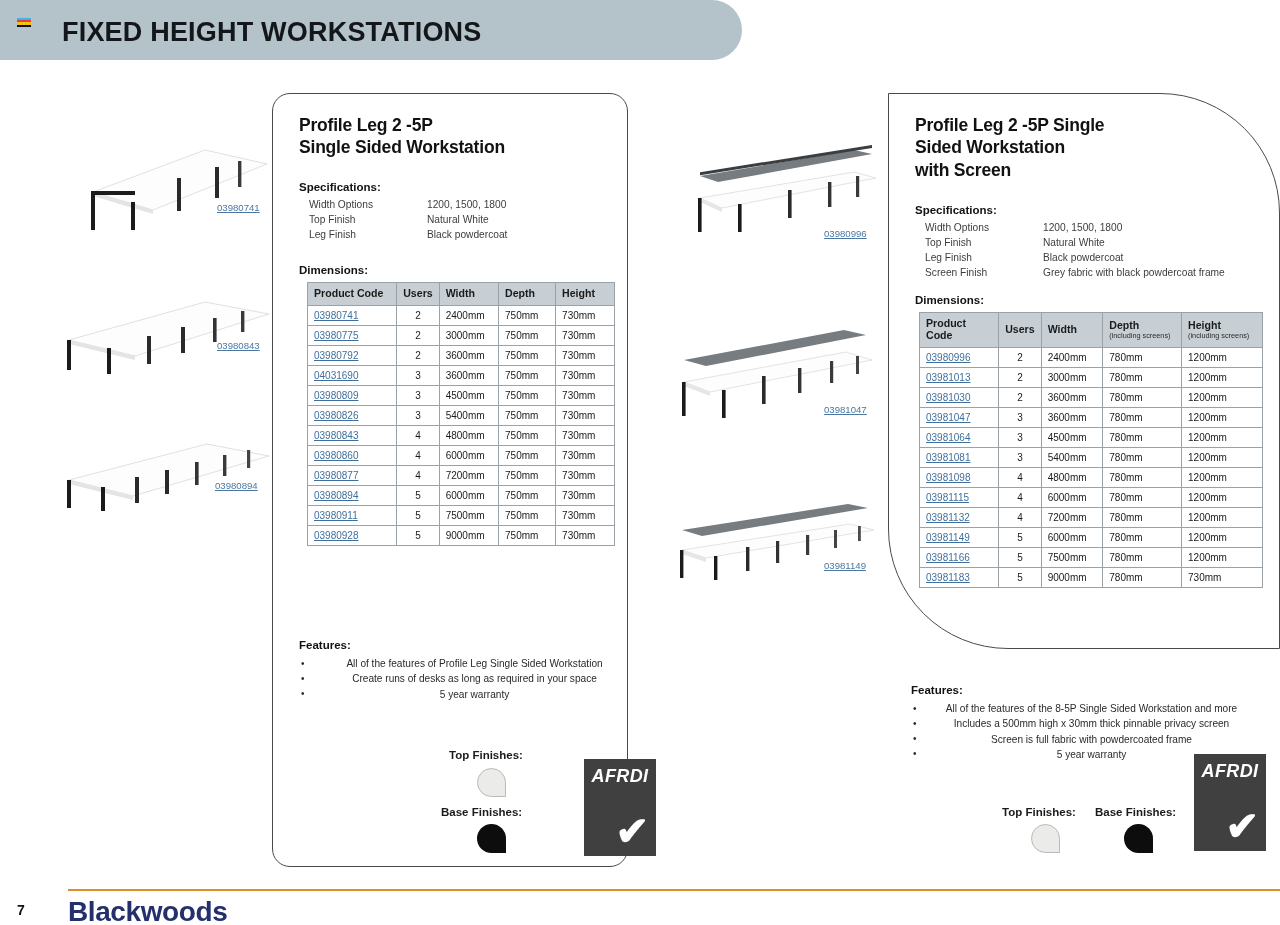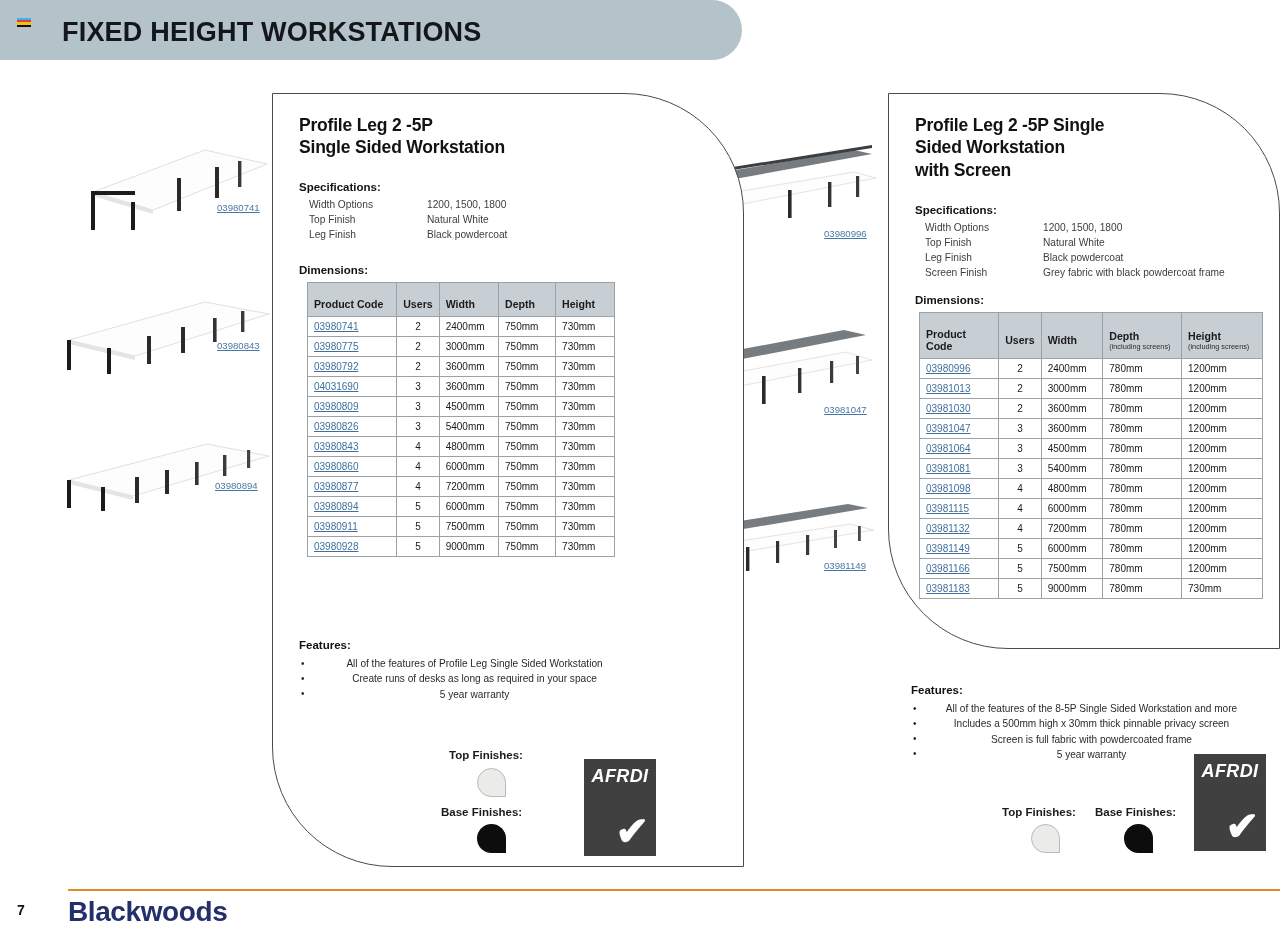--- a/index.html
+++ b/index.html
@@ -29,23 +29,23 @@
     color: #13161a; white-space: nowrap;
     font-family: "Liberation Sans", sans-serif;
   }
 
   
   .panel {
     position: absolute;
     border: 1.3px solid #4a4a4a;
     background: #fff;
   }
-  .panel-left  { left: 272px; top: 93px; width: 472px; height: 774px;
+  .panel-left  { left: 272px; top: 93px; width: 356px; height: 774px;
                  border-top-right-radius: 0; border-top-left-radius: 0;
-                 border-bottom-left-radius: 120px; border-top-right-radius:120px; }
+                 border-bottom-left-radius: 120px; border-top-right-radius:120px;border-radius:18px; }
   .panel-right { left: 888px; top: 93px; width: 392px; height: 556px;
                  border-bottom-left-radius: 120px; border-top-right-radius:120px;text-decoration:underline; }
 
   .p-title {
     position: absolute; left: 26px; top: 20px; right: 20px;
     font-size: 17.5px; font-weight: bold; line-height: 1.28;
     color: #121212; letter-spacing: -0.2px;
   }
 
   .sec-label { font-size: 11.5px; font-weight: bold; color: #121212; }
@@ -65,21 +65,21 @@
   table.dims th, table.dims td {
     border: 1px solid #9aa2a8;
     text-align: left;
     padding: 4px 6px;
     vertical-align: middle;
   }
   table.dims thead th {
     background: #c8cfd4;
     font-size: 10.6px;
     font-weight: bold;
-    padding-top: 16px; padding-bottom: 5px;
+    padding-top: 5px; padding-bottom: 5px;
     line-height: 1.12;
   }
   table.dims thead th .sub {
     display:block; font-size: 7.3px; font-weight: normal; color:#2b2b2b;
   }
   table.dims td.code a {
     color: #3f6f9c; text-decoration: underline; font-size: 10px;
   }
   table.dims td.users { text-align: center; }
 

